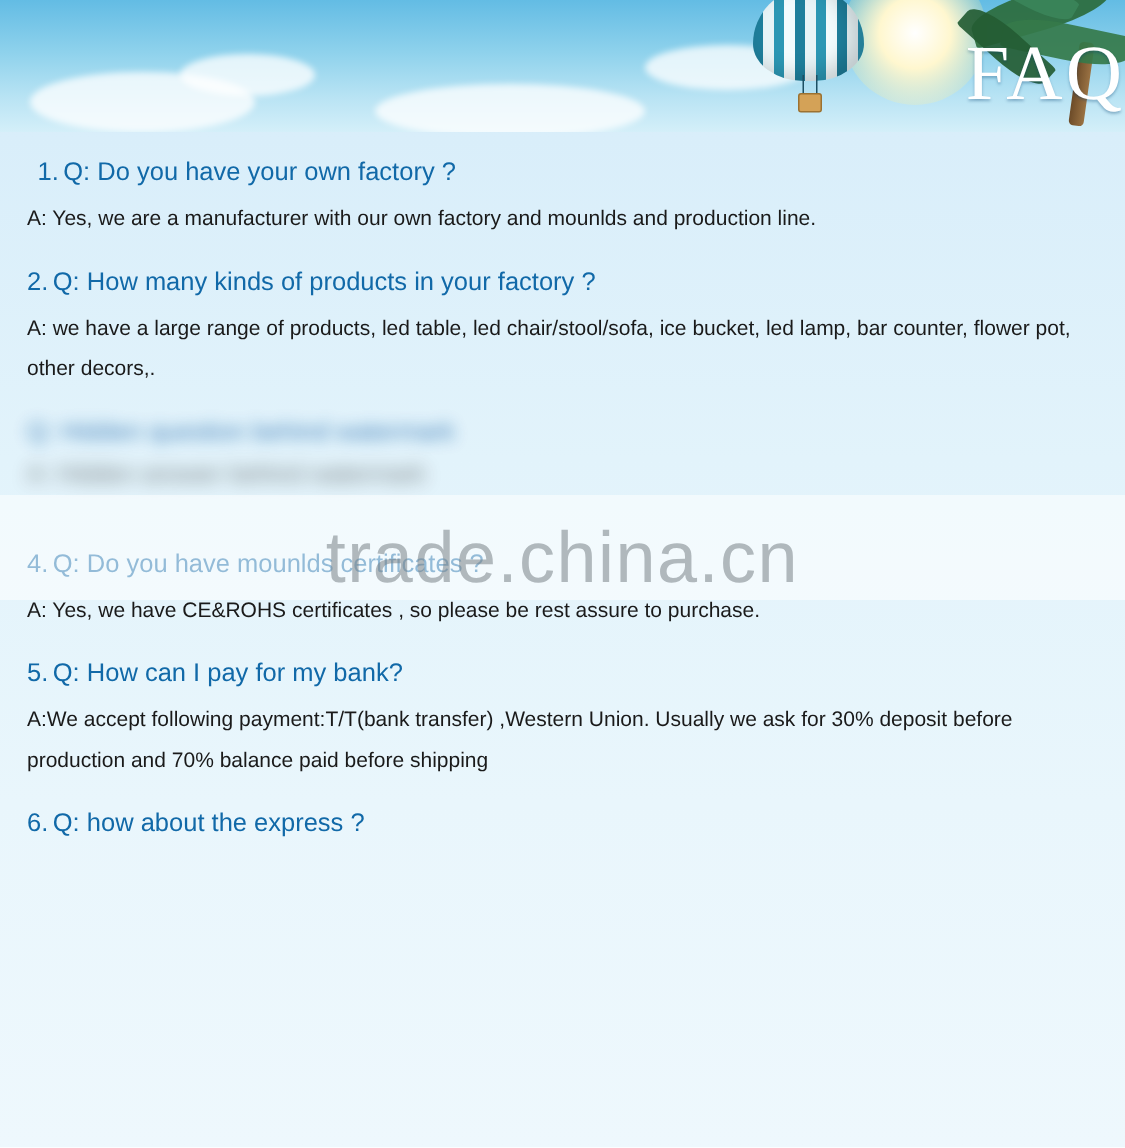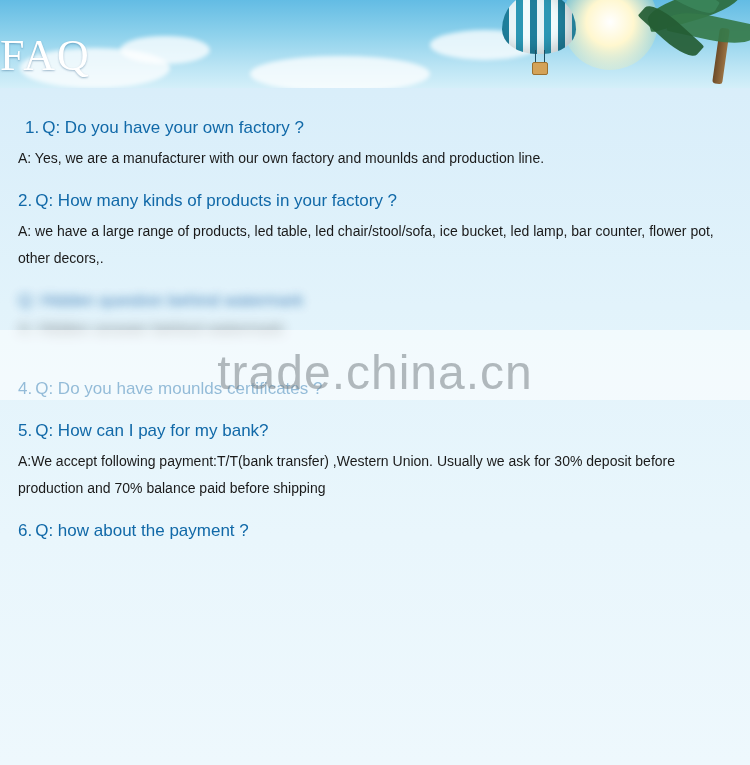--- a/index.html
+++ b/index.html
@@ -37,24 +37,24 @@
     filter: blur(2px);
   }
   .c1 { width: 150px; height: 40px; left: 20px; top: 48px; }
   .c2 { width: 90px;  height: 28px; left: 120px; top: 36px; }
   .c3 { width: 180px; height: 36px; left: 250px; top: 56px; }
   .c4 { width: 110px; height: 30px; left: 430px; top: 30px; }
 
   .faq-title {
     position: absolute;
     left: 0; right: 0;
-    top: 30px;
-    text-align: left;
+    top: 20px;
+    text-align: right;
     font-family: "Liberation Serif", serif;
-    font-size: 44px;
+    font-size: 52px;
     letter-spacing: 2px;
     color: #ffffff;
     text-shadow: 0 1px 2px rgba(0,60,110,0.35);
   }
 
   
   .balloon {
     position: absolute;
     left: 502px;
     top: -8px;
@@ -127,21 +127,20 @@
     padding: 14px 18px 0 18px;
   }
   .qa {
     margin-bottom: 16px;
   }
   .q {
     color: #1169a8;
     font-size: 17px;
     line-height: 26px;
     margin-bottom: 4px;
-    margin-top: 13px;
   }
   .q .num { margin-right: 3px; }
   .a {
     color: #1a1a1a;
     font-size: 14px;
     line-height: 27px;
   }
   .qa.first .q { padding-left: 7px; }
   .qa.first .a { text-indent: 0; }
 
@@ -245,32 +244,33 @@
       <div class="blurred-row">
         <div class="blurred-text">Q: Hidden question behind watermark</div>
         <div class="blurred-text2">A: Hidden answer behind watermark</div>
       </div>
     </div>
 
     <div class="qa">
       <div class="q">
         <span class="num">4.</span><span>Q: Do you have mounlds certificates ?</span>
       </div>
+      <div class="a">A: Yes, we have CE&amp;ROHS certificates , so please be rest assure to purchase.</div>
     </div>
 
     <div class="qa">
       <div class="q">
         <span class="num">5.</span><span>Q: How can I pay for my bank?</span>
       </div>
       <div class="a">A:We accept following payment:T/T(bank transfer) ,Western Union. Usually we ask for 30% deposit before production and 70% balance paid before shipping</div>
     </div>
 
     <div class="qa">
       <div class="q">
-        <span class="num">6.</span><span>Q: how about the payment ?</span>
+        <span class="num">6.</span><span>Q: how about the express ?</span>
       </div>
     </div>
 
   </div>
 
   <div class="watermark-band"></div>
   <div class="watermark">trade.china.cn</div>
 
 </div>
 

